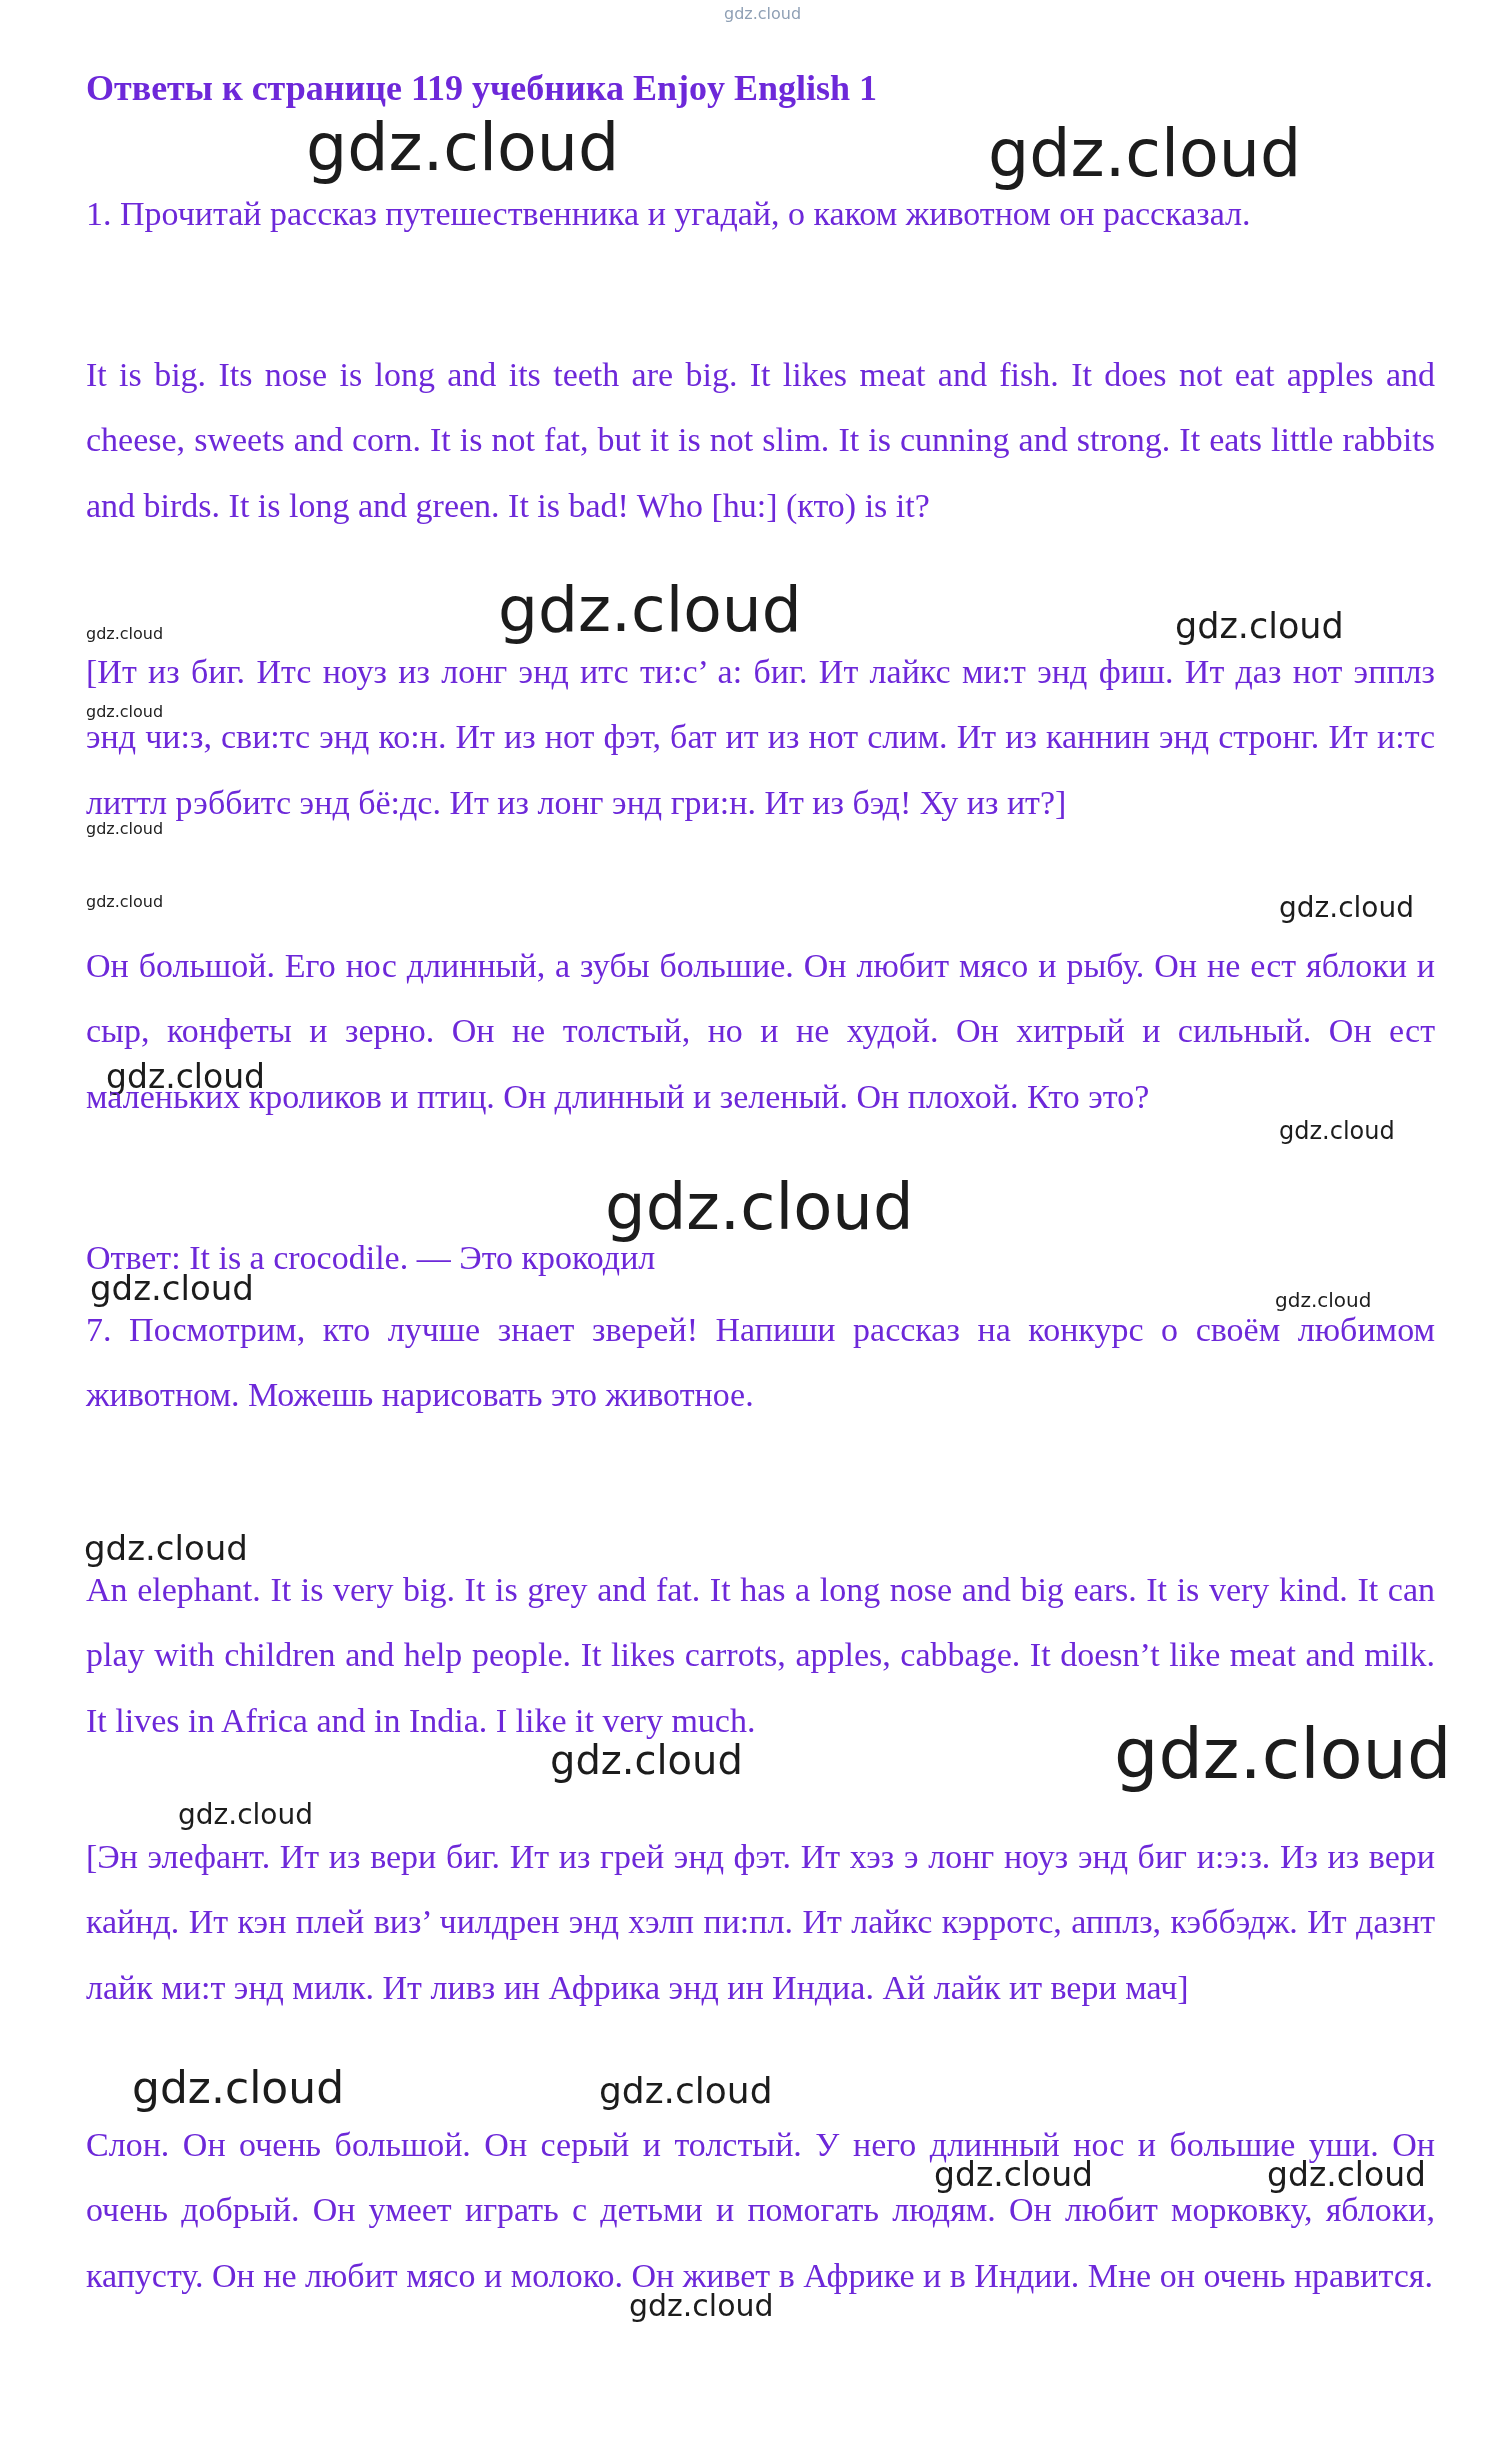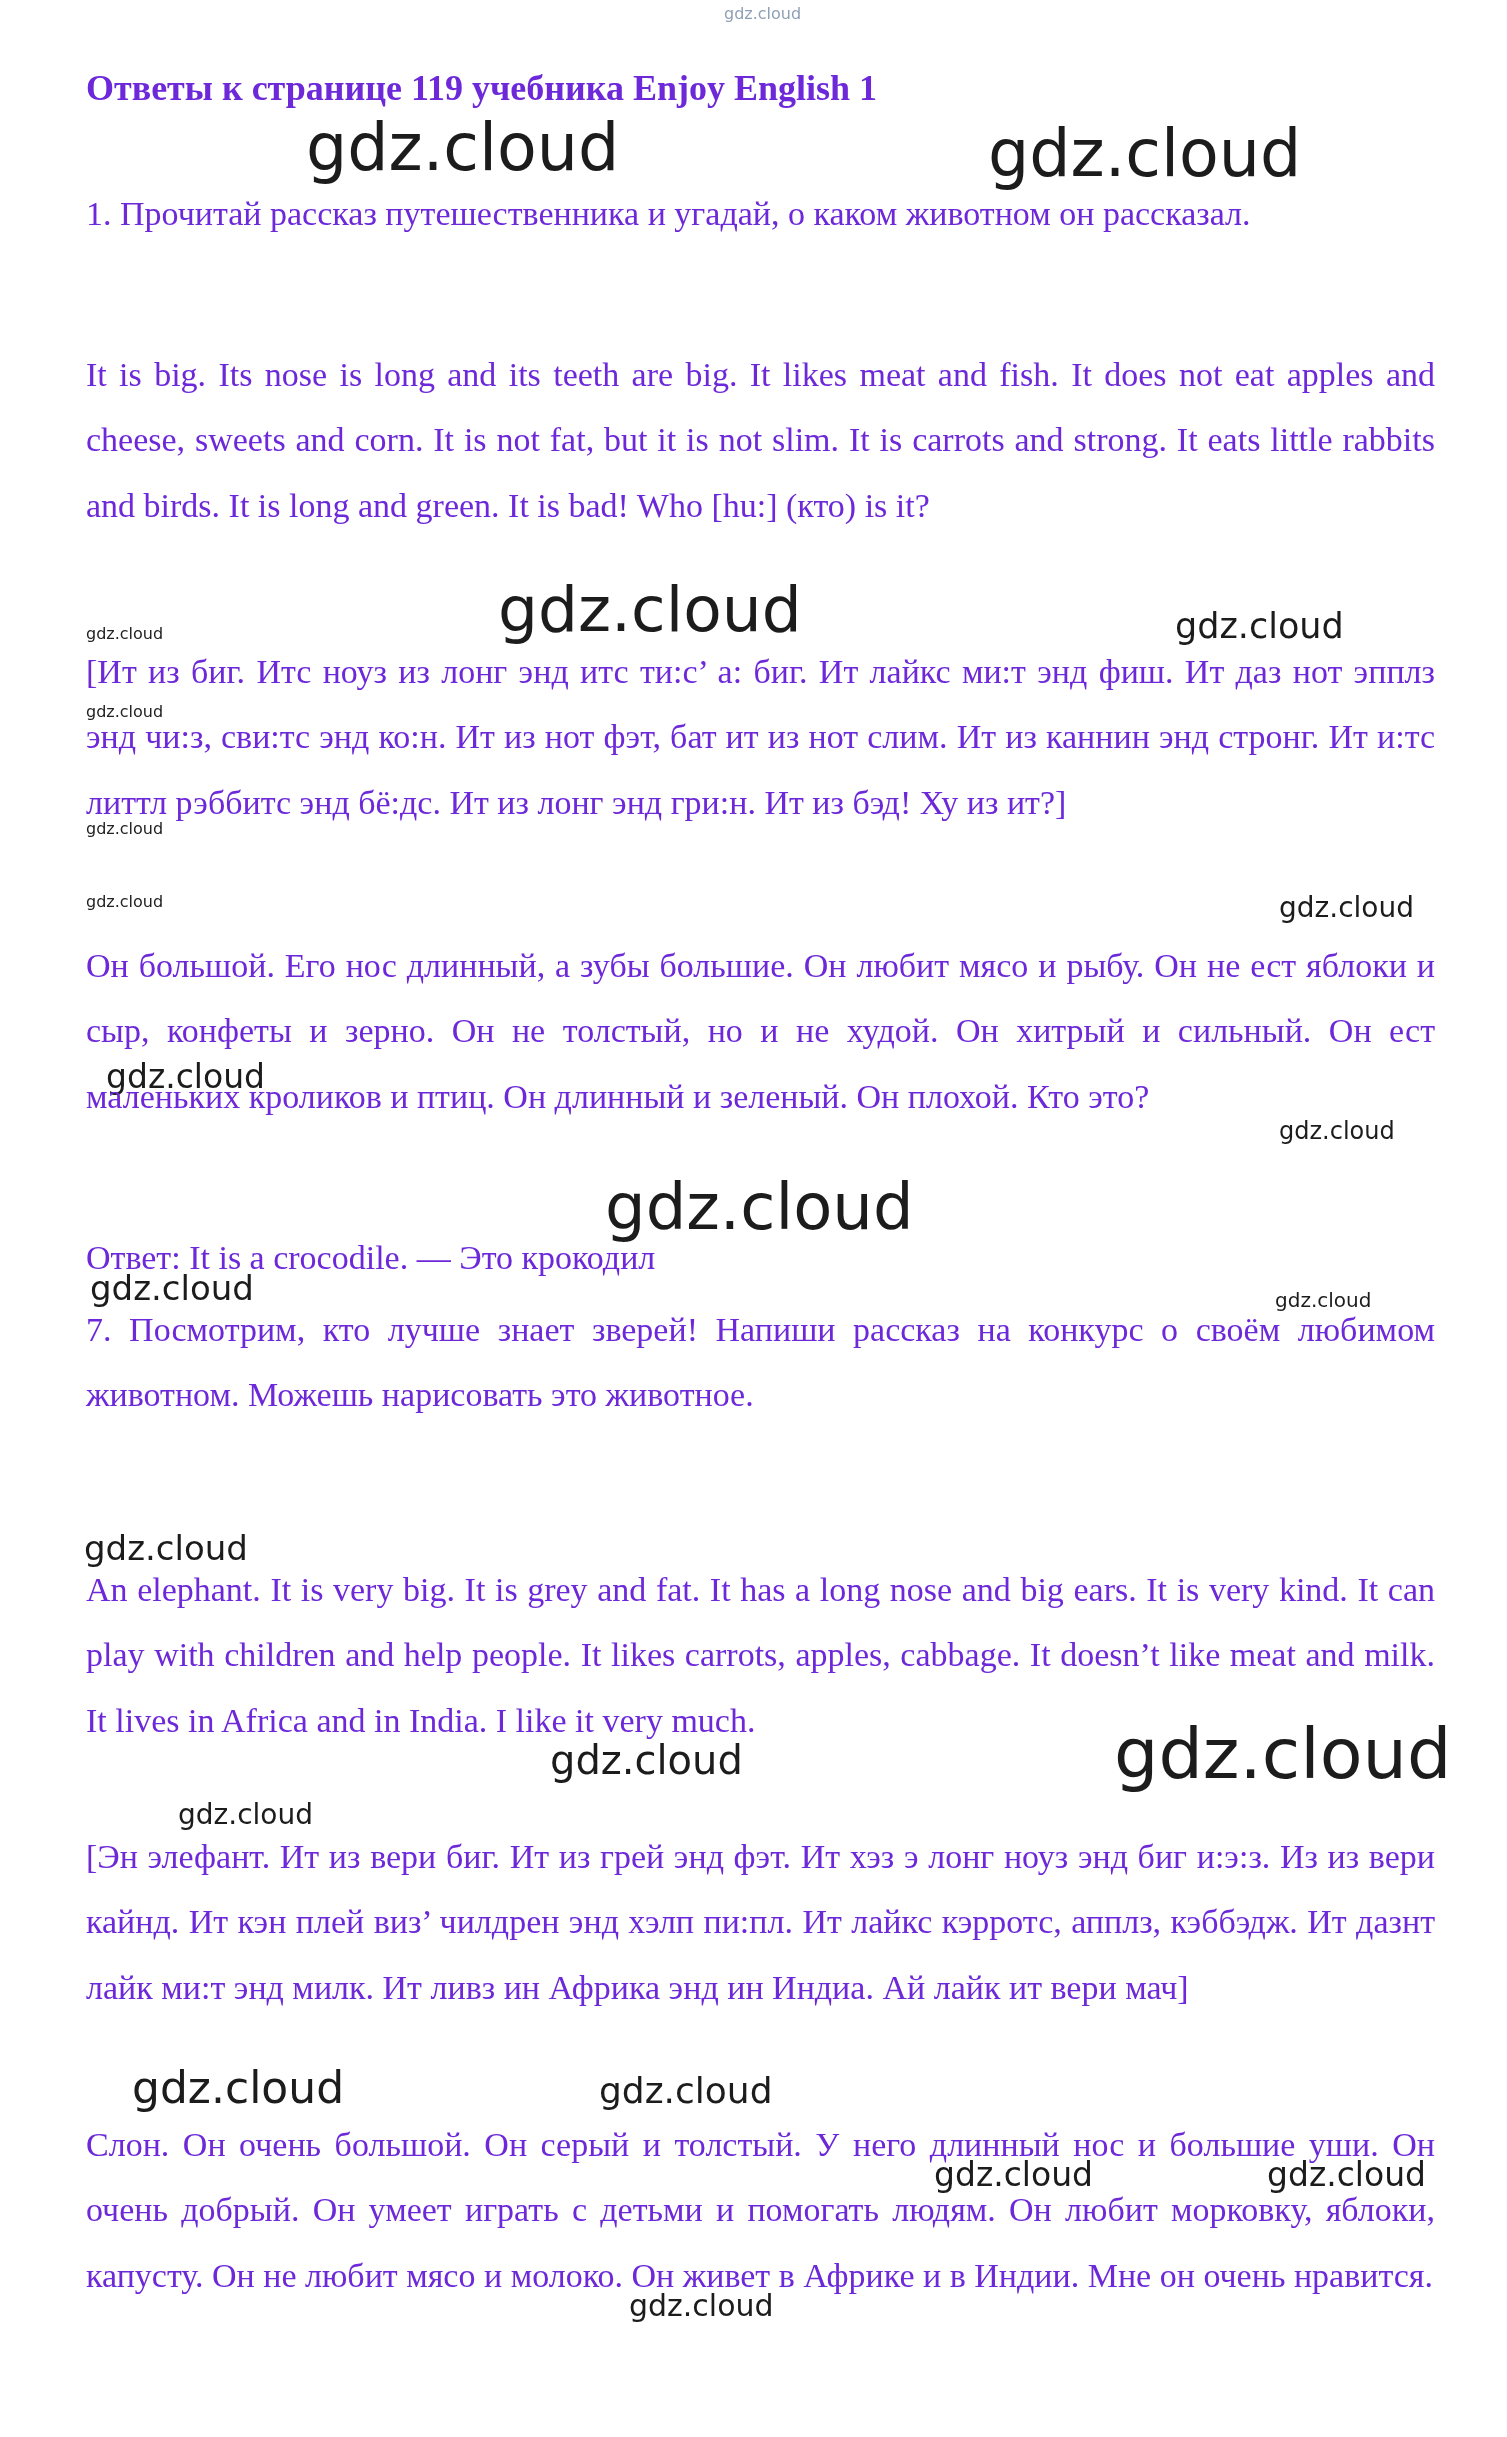--- a/index.html
+++ b/index.html
@@ -70,21 +70,21 @@
   <span class="wm" style="top:2066px; left:132px;  font-size:44px;">gdz.cloud</span>
   <span class="wm" style="top:2073px; left:599px;  font-size:36px;">gdz.cloud</span>
   <span class="wm" style="top:2158px; left:934px; font-size:33px;">gdz.cloud</span>
   <span class="wm" style="top:2158px; left:1267px; font-size:33px;">gdz.cloud</span>
   <span class="wm" style="top:2291px; left:629px;  font-size:30px;">gdz.cloud</span>
 
   <div class="block title" style="top:65px;">Ответы к странице 119 учебника Enjoy English 1</div>
 
   <div class="block heading" style="top:181px;">1. Прочитай рассказ путешественника и угадай, о каком животном он рассказал.</div>
 
-  <div class="block" style="top:342px;">It is big. Its nose is long and its teeth are big. It likes meat and fish. It does not eat apples and cheese, sweets and corn. It is not fat, but it is not slim. It is carrots and strong. It eats little rabbits and birds. It is long and green. It is bad! Who [hu:] (кто) is it?</div>
+  <div class="block" style="top:342px;">It is big. Its nose is long and its teeth are big. It likes meat and fish. It does not eat apples and cheese, sweets and corn. It is not fat, but it is not slim. It is cunning and strong. It eats little rabbits and birds. It is long and green. It is bad! Who [hu:] (кто) is it?</div>
 
   <div class="block" style="top:639px;">[Ит из биг. Итс ноуз из лонг энд итс ти:с’ а: биг. Ит лайкс ми:т энд фиш. Ит даз нот эпплз энд чи:з, сви:тс энд ко:н. Ит из нот фэт, бат ит из нот слим. Ит из каннин энд стронг. Ит и:тс литтл рэббитс энд бё:дс. Ит из лонг энд гри:н. Ит из бэд! Ху из ит?]</div>
 
   <div class="block" style="top:933px;">Он большой. Его нос длинный, а зубы большие. Он любит мясо и рыбу. Он не ест яблоки и сыр, конфеты и зерно. Он не толстый, но и не худой. Он хитрый и сильный. Он ест маленьких кроликов и птиц. Он длинный и зеленый. Он плохой. Кто это?</div>
 
   <div class="block answer" style="top:1225px;">Ответ: It is a crocodile. — Это крокодил</div>
 
   <div class="block heading" style="top:1297px;">7. Посмотрим, кто лучше знает зверей! Напиши рассказ на конкурс о своём любимом животном. Можешь нарисовать это животное.</div>
 
 

